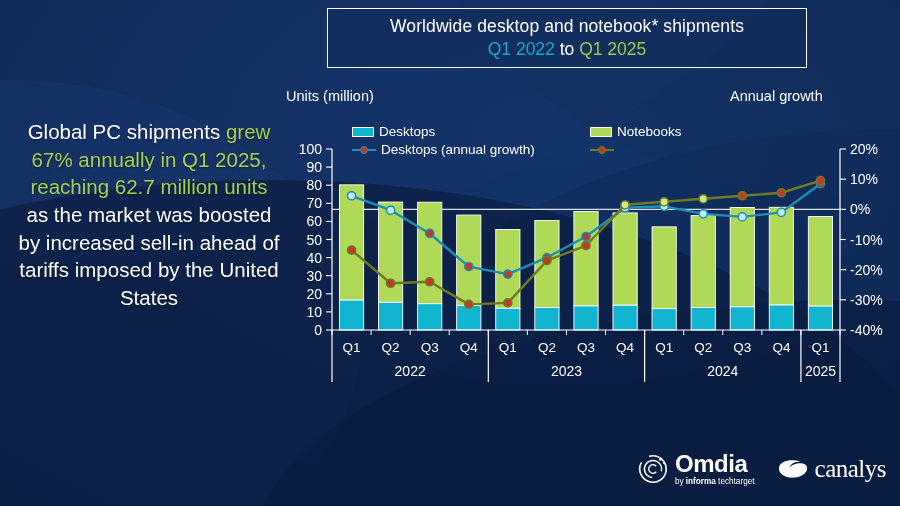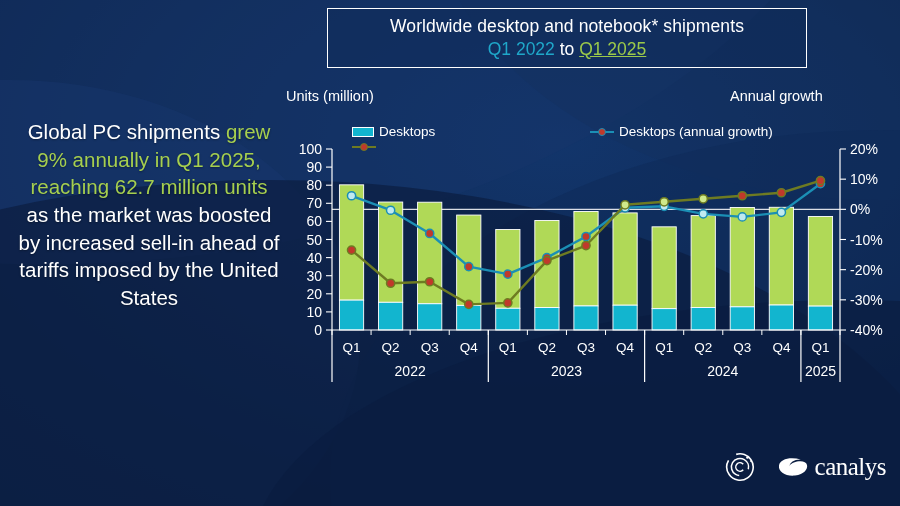--- a/index.html
+++ b/index.html
@@ -34,21 +34,21 @@
   .title-box{
     position:absolute;left:327px;top:8px;width:480px;height:60px;
     border:1.6px solid #ffffff;box-sizing:border-box;
     display:flex;flex-direction:column;align-items:center;justify-content:center;
     background:rgba(12,40,84,.30);
   }
   .title-l1{color:#ffffff;font-size:17.5px;letter-spacing:.1px;line-height:1.25;}
   .title-l2{font-size:17.5px;line-height:1.3;}
   .t-q1{color:#1fa7c9;margin-top:40px;}
   .t-to{color:#ffffff;margin-top:28px;}
-  .t-q2{color:#9bc94a;text-decoration:underline;}
+  .t-q2{color:#9bc94a;}
 
   
   .narrative{
     position:absolute;left:18px;top:118px;width:262px;
     text-align:center;font-size:20.5px;line-height:1.35;color:#ffffff;
     text-shadow:0 1px 2px rgba(0,0,0,.35);
   }
   .hl{color:#a6cf4f;}
 
   
@@ -105,30 +105,34 @@
   <div class="swoosh sw6"></div>
 
   <div class="title-box">
     <div class="title-l1">Worldwide desktop and notebook* shipments</div>
     <div class="title-l2">
       <span class="t-q1">Q1 2022</span><span class="t-to"> to </span><span class="t-q2">Q1 2025</span>
     </div>
   </div>
 
   <div class="narrative">
-    <span>Global PC shipments </span><span class="hl">grew 9% annually in Q1 2025, reaching 62.7 million units</span><span> as the market was boosted by increased sell-in ahead of tariffs imposed by the United States</span>
+    <span>Global PC shipments </span><span class="hl">grew 67% annually in Q1 2025, reaching 62.7 million units</span><span> as the market was boosted by increased sell-in ahead of tariffs imposed by the United States</span>
   </div>
 
   <div class="axis-title at-left">Units (million)</div>
   <div class="axis-title at-right">Annual growth</div>
 
   <div class="legend">
     <div class="lg-item">
       <span class="sw-box sw-cyan"></span>
       <span>Desktops</span>
+    </div>
+    <div class="lg-item">
+      <span class="sw-box sw-green"></span>
+      <span>Notebooks</span>
     </div>
     <div class="lg-item">
       <span class="sw-line ln-cyan"></span>
       <span>Desktops (annual growth)</span>
     </div>
     <div class="lg-item">
       <span class="sw-line ln-olive"></span>
     </div>
   </div>
 
@@ -270,20 +274,24 @@
 
   <div class="logos">
     <div class="omdia">
       <svg width="30" height="30" viewBox="0 0 30 30">
         <circle cx="15" cy="15" r="13.2" fill="none" stroke="#ffffff" stroke-width="1.6" stroke-dasharray="56 10" transform="rotate(-35 15 15)"></circle>
         <circle cx="15" cy="15" r="8.6" fill="none" stroke="#ffffff" stroke-width="1.5" stroke-dasharray="38 12" transform="rotate(120 15 15)"></circle>
         <circle cx="15" cy="15" r="4.2" fill="none" stroke="#ffffff" stroke-width="1.5" stroke-dasharray="20 7" transform="rotate(40 15 15)"></circle>
         <circle cx="22.4" cy="5.6" r="1.25" fill="#ffffff"></circle>
         <circle cx="26.2" cy="9.1" r="1.05" fill="#ffffff"></circle>
       </svg>
+      <div class="omdia-txt">
+        <span class="omdia-main">Omdia</span>
+        <span class="omdia-sub"><span>by </span><b>informa</b><span> techtarget</span></span>
+      </div>
     </div>
     <div class="canalys">
       <svg width="32" height="26" viewBox="0 0 32 26">
         <path d="M24 5.5 C13 2.5 3 5 2 11.5 C1 18 9 22.5 18 21.5 C27 20.5 31 15 30 11
                  C29.2 7.6 25 6.6 20 7.6 C15.6 8.5 12.5 10.8 12.5 12.6
                  C12.5 8.5 17.5 5.2 24 5.5 Z" fill="#ffffff"></path>
       </svg>
       <span class="canalys-txt">canalys</span>
     </div>
   </div>

